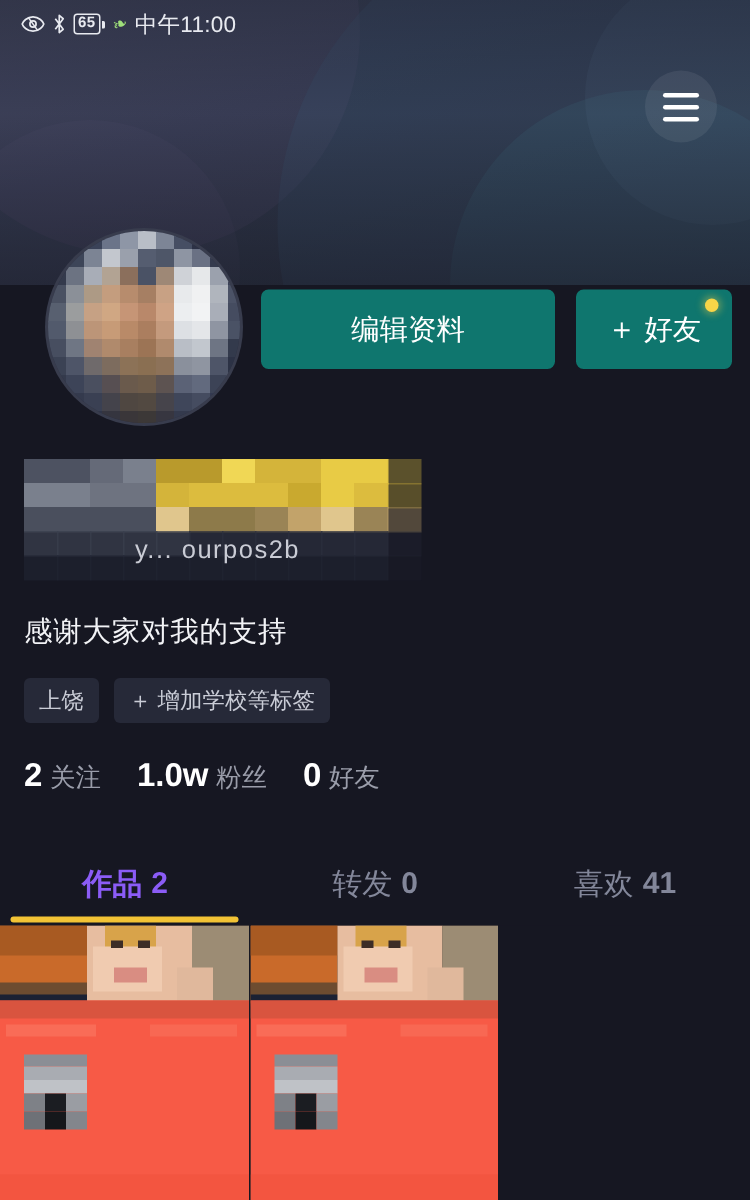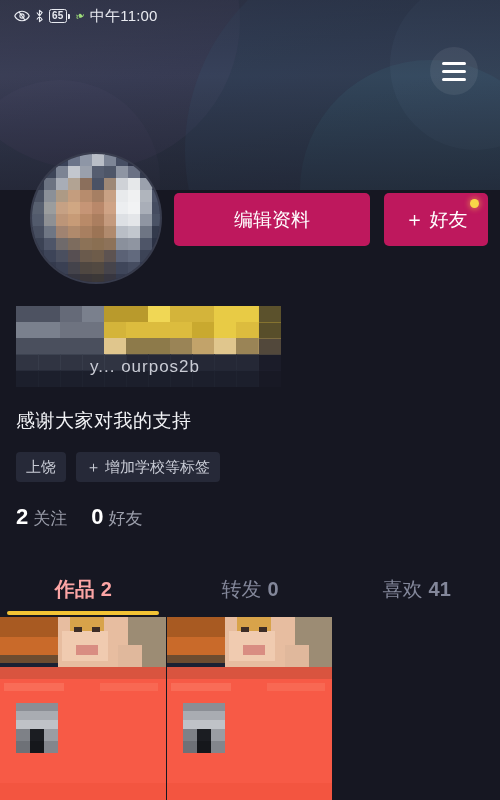--- a/index.html
+++ b/index.html
@@ -71,21 +71,21 @@
     position:absolute; left:30px; top:152px; width:132px; height:132px;
     border-radius:50%; overflow:hidden; background:#2c3042; z-index:15;
     border:2px solid rgba(255,255,255,.06);
   }
   .avatar .mosaic { position:absolute; inset:0; }
   .avatar .mosaic span { position:absolute; }
 
   
   .actions { position:absolute; top:193px; left:174px; display:flex; gap:14px; z-index:16; }
   .btn {
-    background:#be185d; border-radius:5px; height:53px;
+    background:#0f766e; border-radius:5px; height:53px;
     display:flex; align-items:center; justify-content:center;
     color:#fff; font-size:19px; position:relative;
   }
   .btn-edit { width:196px; }
   .btn-friend { width:104px; gap:5px; }
   .plus { font-size:20px; font-weight:300; }
   .dot-badge {
     position:absolute; top:6px; right:9px; width:9px; height:9px;
     border-radius:50%; background:#f8d548;
     box-shadow:0 0 5px 2px rgba(248,213,72,.35);
@@ -121,21 +121,21 @@
   .stat { display:flex; align-items:baseline; gap:5px; }
   .stat .num { font-size:22px; font-weight:bold; color:#ffffff; }
   .stat .lbl { font-size:17px; color:#9a9daa; }
 
   
   .tabs { position:absolute; left:0; top:563px; width:500px; height:52px; display:flex; }
   .tab {
     flex:1; display:flex; align-items:center; justify-content:center; gap:6px;
     font-size:20px; color:#83879a; position:relative;
   }
-  .tab.active { color:#fca5a5; font-weight:bold; }
+  .tab.active { color:#8b5cf6; font-weight:bold; }
   .tab .tnum { font-weight:bold; }
   .tab.active::after {
     content:""; position:absolute; bottom:0; left:50%; transform:translateX(-50%);
     width:152px; height:4px; background:#f2c335; border-radius:2px;
   }
 
   
   .grid { position:absolute; left:0; top:617px; width:500px; height:183px; display:flex; }
   .cell { width:166px; height:183px; position:relative; overflow:hidden; background:#161722; }
   .cell.empty { background:#161722; }
@@ -404,20 +404,24 @@
     <span>增加学校等标签</span>
   </div>
 </div>
 
 <div class="stats">
   <div class="stat">
     <span class="num">2</span>
     <span class="lbl">关注</span>
   </div>
   <div class="stat">
+    <span class="num">1.0w</span>
+    <span class="lbl">粉丝</span>
+  </div>
+  <div class="stat">
     <span class="num">0</span>
     <span class="lbl">好友</span>
   </div>
 </div>
 
 <div class="tabs">
   <div class="tab active">
     <span>作品</span>
     <span class="tnum">2</span>
   </div>

